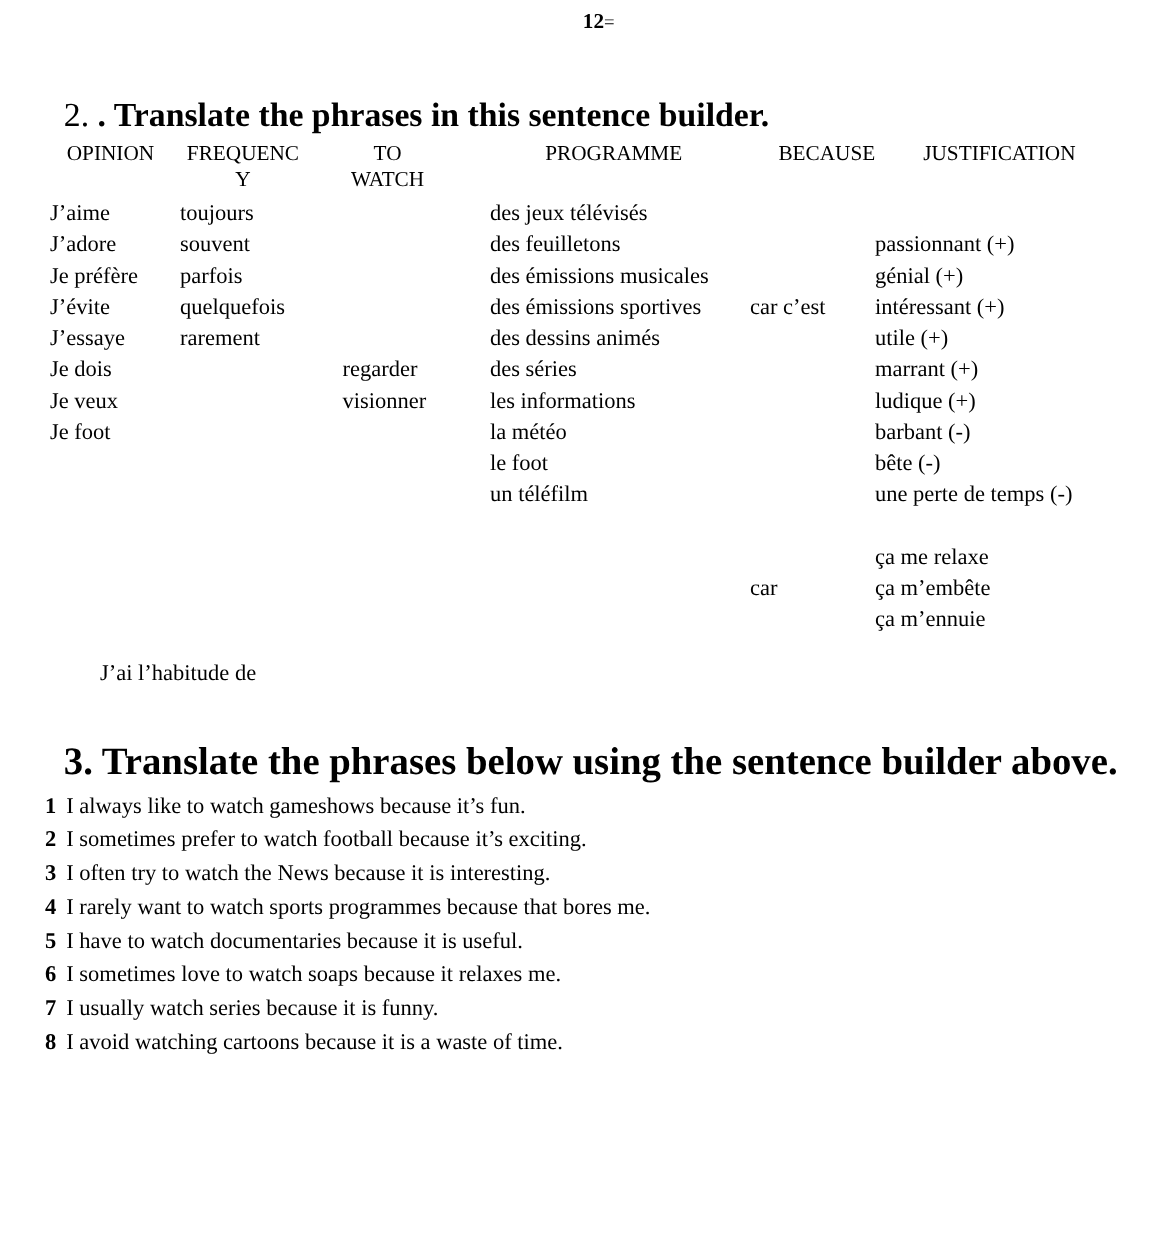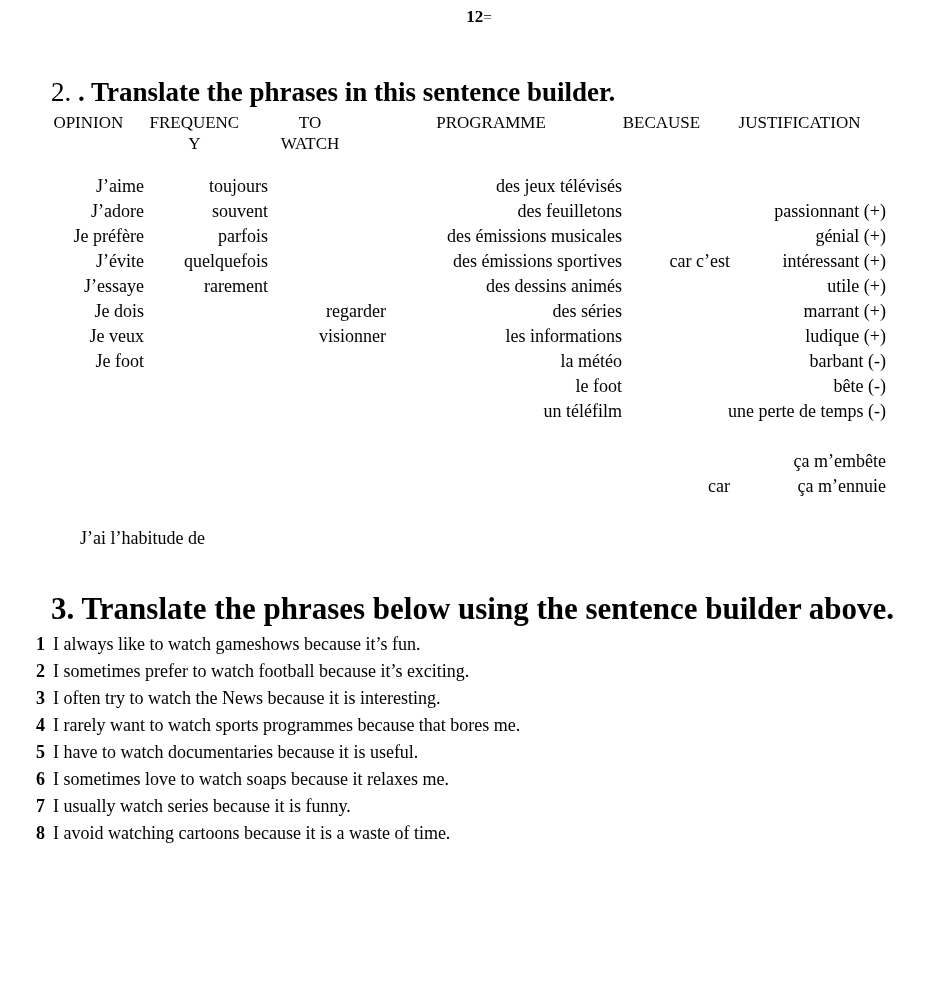--- a/index.html
+++ b/index.html
@@ -71,22 +71,22 @@
   .builder-head .col { text-align: center; }
 
   .builder-body {
     position: relative;
     margin-top: 4px;
     font-size: 18px;
     line-height: 25px;
   }
   .builder-body .col {
     position: absolute;
-    top: 16px;
-    text-align: right;
+    top: 0;
+    text-align: left;
   }
   .builder-body .cell {
     height: 25px;
     white-space: nowrap;
   }
   .spacer { visibility: hidden; }
 
   
   .c-opinion   { width: 104px; }
   .c-frequency { width: 124px; }
@@ -244,20 +244,21 @@
         <div class="cell spacer">&nbsp;</div>
         <div class="cell spacer">&nbsp;</div>
         <div class="cell spacer">&nbsp;</div>
         <div class="cell spacer">&nbsp;</div>
         <div class="cell spacer">&nbsp;</div>
         <div class="cell spacer">&nbsp;</div>
         <div class="cell spacer">&nbsp;</div>
         <div class="cell spacer">&nbsp;</div>
         <div class="cell spacer">&nbsp;</div>
         <div class="cell spacer">&nbsp;</div>
+        <div class="cell">ça me relaxe</div>
         <div class="cell">ça m’embête</div>
         <div class="cell">ça m’ennuie</div>
       </div>
   </div>
 </div>
 
 <div class="habit-line">J’ai l’habitude de</div>
 
 <div class="section-heading" id="heading-3">
   <span class="snum-light">3. </span><span class="stitle">Translate the phrases below using the sentence builder above.</span>

